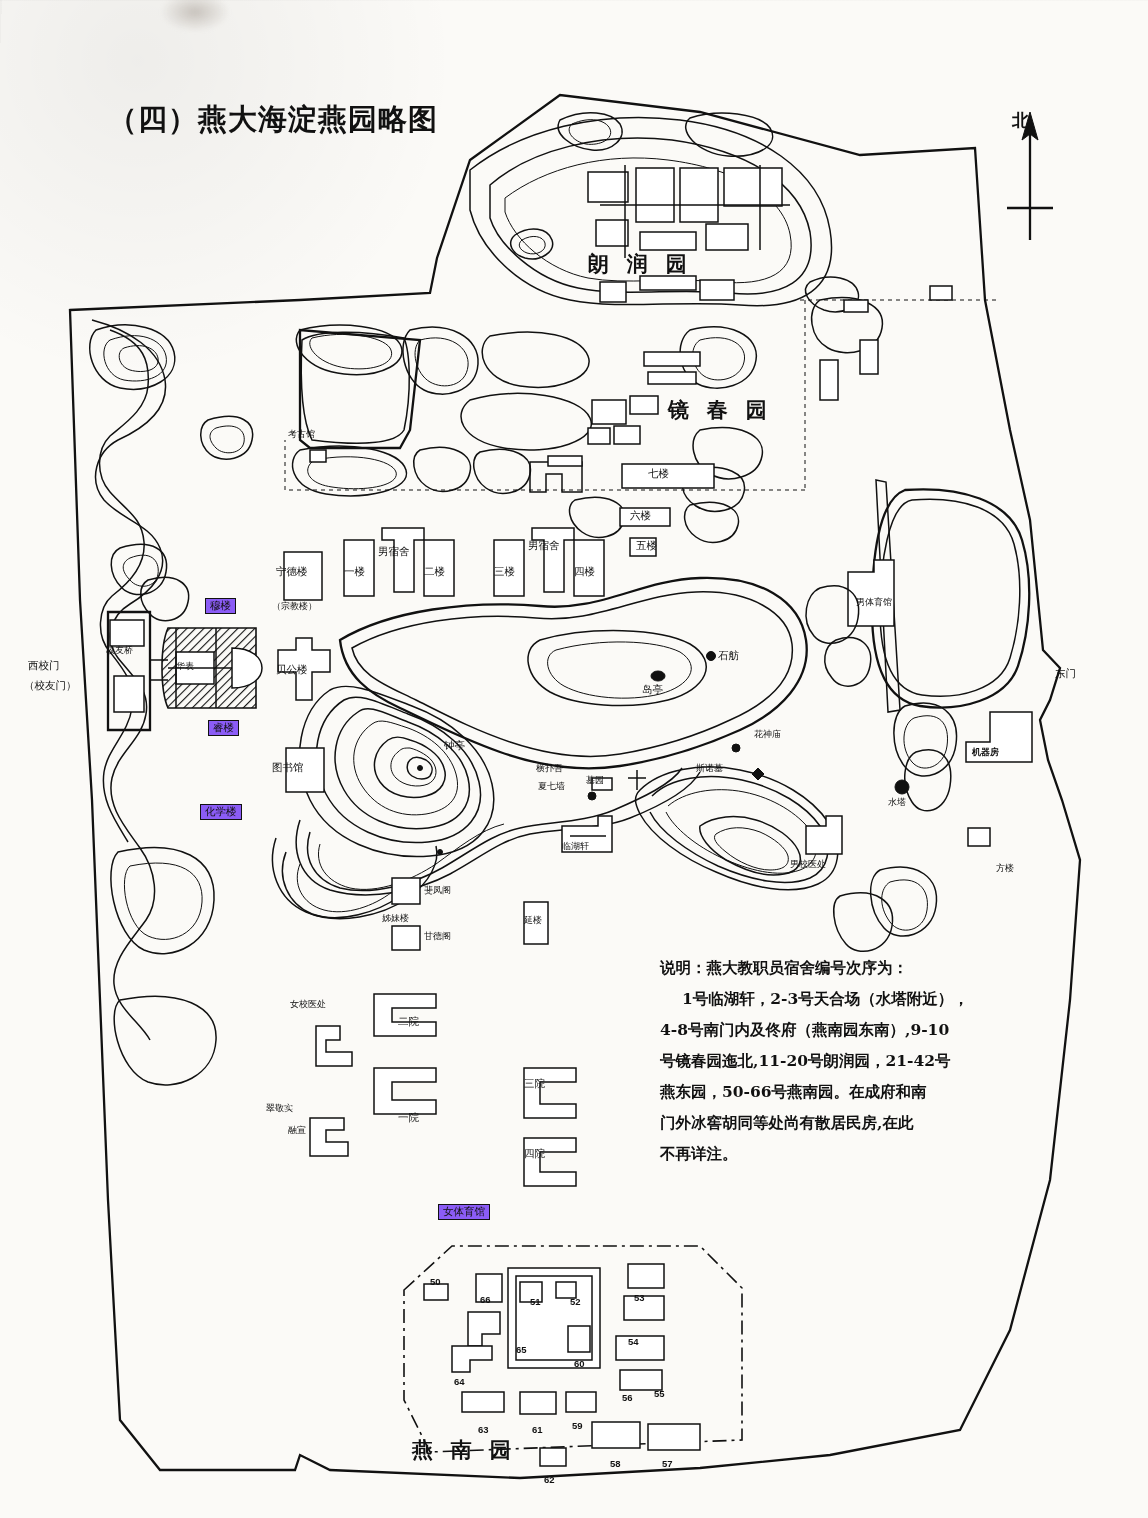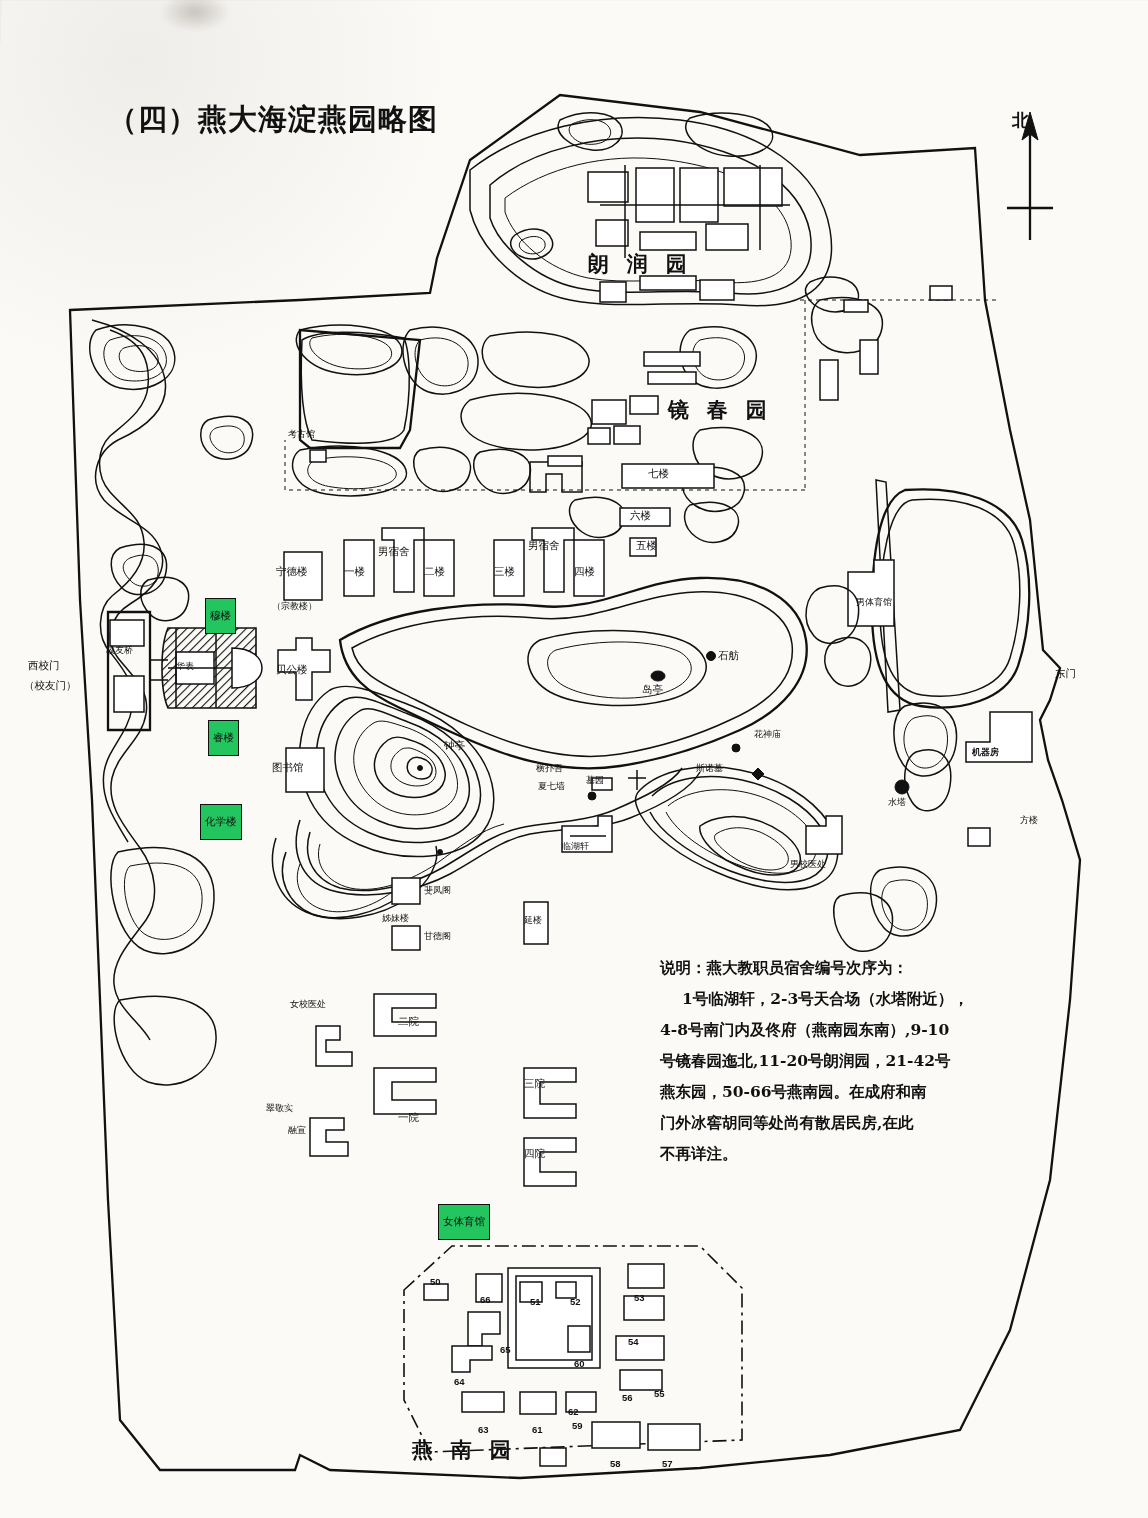--- a/index.html
+++ b/index.html
@@ -18,21 +18,21 @@
      filter:blur(2px);}
 
   .title{position:absolute;left:108px;top:100px;font-size:29px;font-weight:bold;
      letter-spacing:1px;font-family:"DejaVu Sans",sans-serif;}
 
   
   .lbl{position:absolute;font-size:12px;line-height:1.1;white-space:nowrap;}
   .lbl.sm{font-size:10.5px;}
   .lbl.xs{font-size:9px;}
   .lbl.big{font-size:21px;font-weight:bold;letter-spacing:6px;}
-  .boxed{border:1.4px solid #111;padding:11px 4px;background:#22c55e;}
+  .boxed{border:1.4px solid #111;padding:1px 4px;background:#8b5cf6;}
   .num{position:absolute;font-size:9.5px;font-weight:bold;}
 
   svg.layer{position:absolute;left:0;top:0;width:1148px;height:1518px;}
   .stk{fill:none;stroke:#111;stroke-width:1.5;}
   .stk2{fill:none;stroke:#111;stroke-width:2.3;}
   .stkthin{fill:none;stroke:#111;stroke-width:1;}
   .dash{fill:none;stroke:#111;stroke-width:1.6;stroke-dasharray:14 5 3 5;}
   .filled{fill:#111;stroke:#111;}
   .hatch{fill:url(#hatchPat);stroke:#111;stroke-width:1.6;}
   .white{fill:#fff;stroke:#111;stroke-width:1.5;}
@@ -342,50 +342,50 @@
   <div class="lbl sm" style="left:444px;top:740px;">钟亭</div>
   <div class="lbl xs" style="left:754px;top:730px;">花神庙</div>
   <div class="lbl xs" style="left:696px;top:764px;">斯诺墓</div>
   <div class="lbl xs" style="left:586px;top:776px;">墓园</div>
   <div class="lbl xs" style="left:536px;top:764px;">横扑吾</div>
   <div class="lbl xs" style="left:538px;top:782px;">夏七墙</div>
   <div class="lbl xs" style="left:562px;top:842px;">临湖轩</div>
   <div class="lbl xs" style="left:790px;top:860px;">男校医处</div>
   <div class="lbl xs" style="left:888px;top:798px;">水塔</div>
   <div class="lbl xs" style="left:972px;top:748px;font-weight:bold;">机器房</div>
-  <div class="lbl xs" style="left:996px;top:816px;margin-left:24px;">方楼</div>
+  <div class="lbl xs" style="left:996px;top:864px;">方楼</div>
   <div class="lbl xs" style="left:424px;top:886px;">斐凤阁</div>
   <div class="lbl xs" style="left:382px;top:914px;">姊妹楼</div>
   <div class="lbl xs" style="left:424px;top:932px;">甘德阁</div>
   <div class="lbl xs" style="left:524px;top:916px;">延楼</div>
   <div class="lbl xs" style="left:290px;top:1000px;">女校医处</div>
   <div class="lbl xs" style="left:266px;top:1104px;">翠敬实</div>
   <div class="lbl xs" style="left:272px;top:1126px;padding-left:16px;">融宣</div>
   <div class="lbl sm boxed" style="left:438px;top:1204px;">女体育馆</div>
 
   <div class="lbl sm" style="left:398px;top:1016px;">二院</div>
   <div class="lbl sm" style="left:398px;top:1080px;margin-top:32px;">一院</div>
   <div class="lbl sm" style="left:524px;top:1078px;">三院</div>
   <div class="lbl sm" style="left:524px;top:1148px;">四院</div>
 
   <div class="num" style="left:430px;top:1276px;">50</div>
   <div class="num" style="left:480px;top:1294px;">66</div>
   <div class="num" style="left:530px;top:1296px;">51</div>
   <div class="num" style="left:570px;top:1296px;">52</div>
   <div class="num" style="left:634px;top:1292px;">53</div>
-  <div class="num" style="left:500px;top:1344px;">65</div>
+  <div class="num" style="left:516px;top:1344px;">65</div>
   <div class="num" style="left:628px;top:1336px;">54</div>
   <div class="num" style="left:574px;top:1358px;">60</div>
   <div class="num" style="left:454px;top:1376px;">64</div>
   <div class="num" style="left:622px;top:1392px;">56</div>
   <div class="num" style="left:654px;top:1388px;">55</div>
   <div class="num" style="left:478px;top:1424px;">63</div>
   <div class="num" style="left:532px;top:1424px;">61</div>
   <div class="num" style="left:572px;top:1420px;">59</div>
-  <div class="num" style="left:544px;top:1406px;margin-left:24px;">62</div>
+  <div class="num" style="left:544px;top:1474px;">62</div>
   <div class="num" style="left:610px;top:1458px;">58</div>
   <div class="num" style="left:662px;top:1458px;">57</div>
 
   <div class="note">
     <p>说明：燕大教职员宿舍编号次序为：</p>
     <p class="ind">1号临湖轩，2-3号天合场（水塔附近），</p>
     <p>4-8号南门内及佟府（燕南园东南）,9-10</p>
     <p>号镜春园迤北,11-20号朗润园，21-42号</p>
     <p>燕东园，50-66号燕南园。在成府和南</p>
     <p>门外冰窖胡同等处尚有散居民房,在此</p>

